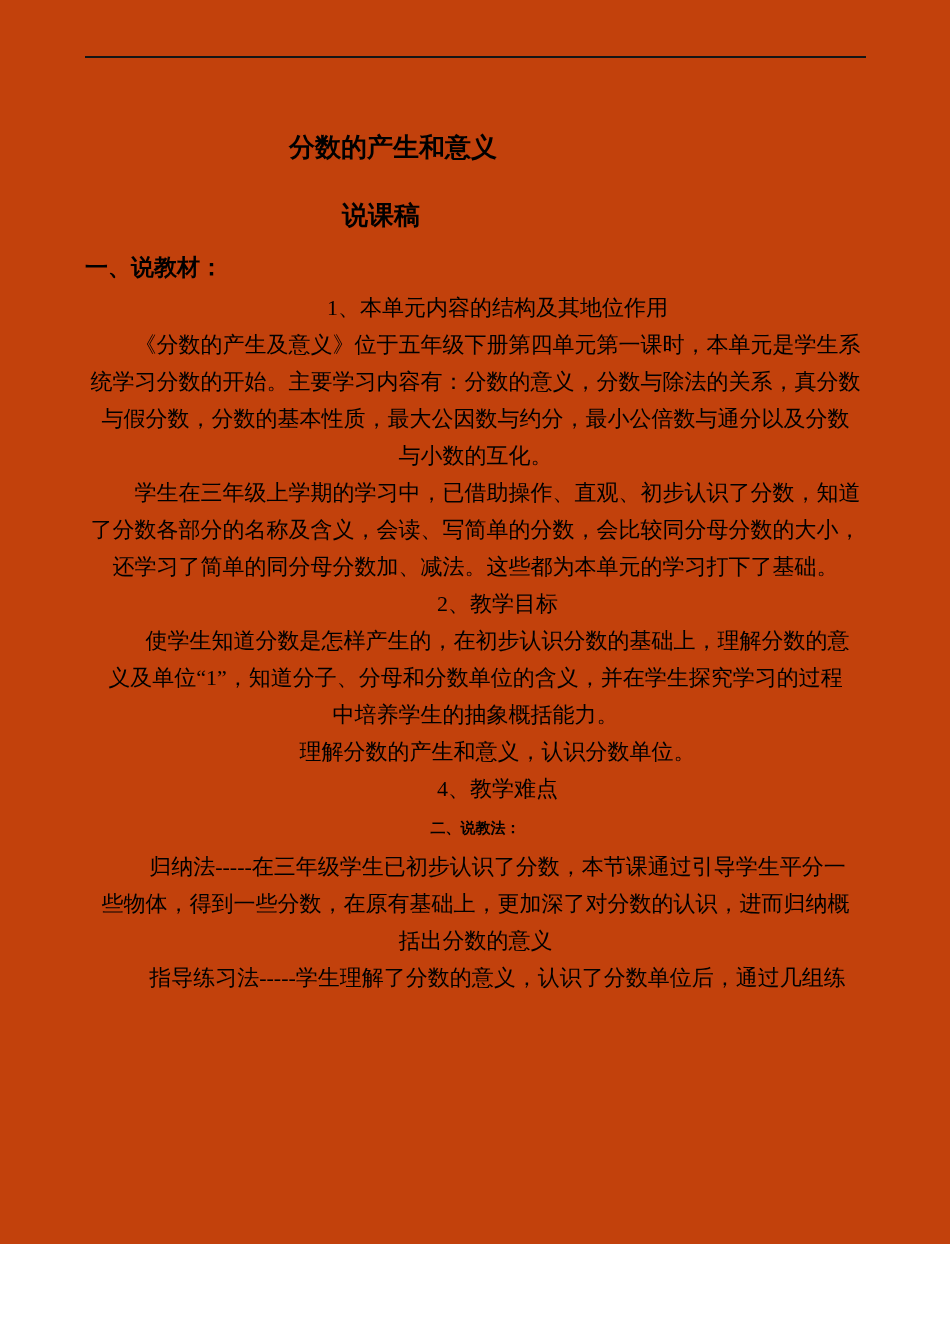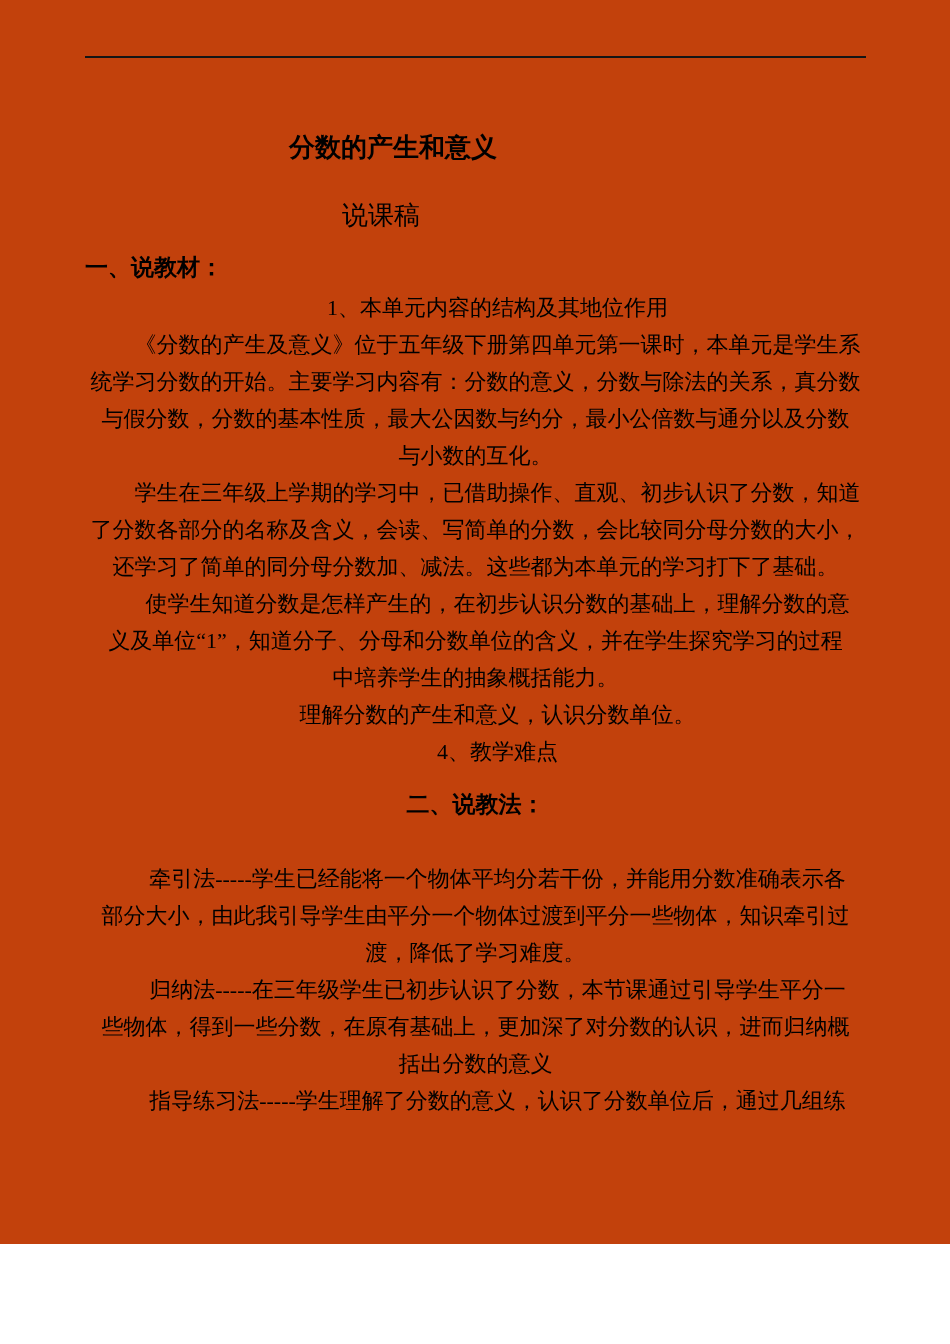--- a/index.html
+++ b/index.html
@@ -24,21 +24,21 @@
     font-size: 26px;
     line-height: 26px;
     font-weight: 700;
     font-family: "Liberation Sans", "DejaVu Sans", sans-serif;
     white-space: nowrap;
   }
   .subtitle {
     margin: 42px 0 0 257px;
     font-size: 26px;
     line-height: 26px;
-    font-weight: 400;
+    font-weight: 700;
     font-family: "Liberation Sans", "DejaVu Sans", sans-serif;
     white-space: nowrap;
   }
   .sec-heading {
     margin: 27px 0 0 0;
     font-size: 23px;
     line-height: 29px;
     font-weight: 700;
     font-family: Liberation Mono, monospace;
   }
@@ -47,22 +47,22 @@
     font-size: 22px;
     line-height: 37px;
     text-align: center;
   }
   .body p {
     margin: 0;
     text-indent: 44px;
     white-space: pre-line;
   }
   .body .sec-heading2 {
-    margin: 16px;
-    font-size: 23px;
+    margin: 2px;
+    font-size: 15px;
     line-height: 37px;
     font-weight: 700;
     font-family: "Liberation Sans", "DejaVu Sans", sans-serif;
     text-indent: 0;
     white-space: pre-line;
   }
   .body p.after-blank { margin-top: 37px; }
 </style>
 </head>
 <body>
@@ -78,30 +78,28 @@
 
     <div class="body">
       <p>1、本单元内容的结构及其地位作用</p>
       <p>《分数的产生及意义》位于五年级下册第四单元第一课时，本单元是学生系
 统学习分数的开始。主要学习内容有：分数的意义，分数与除法的关系，真分数
 与假分数，分数的基本性质，最大公因数与约分，最小公倍数与通分以及分数
 与小数的互化。</p>
       <p>学生在三年级上学期的学习中，已借助操作、直观、初步认识了分数，知道
 了分数各部分的名称及含义，会读、写简单的分数，会比较同分母分数的大小，
 还学习了简单的同分母分数加、减法。这些都为本单元的学习打下了基础。</p>
+      <p>2、教学目标</p>
       <p>使学生知道分数是怎样产生的，在初步认识分数的基础上，理解分数的意
 义及单位“1”，知道分子、分母和分数单位的含义，并在学生探究学习的过程
 中培养学生的抽象概括能力。</p>
       <p>理解分数的产生和意义，认识分数单位。</p>
       <p>4、教学难点</p>
 
       <div class="sec-heading2">二、说教法：</div>
 
-      <p class="after-blank">牵引法-----学生已经能将一个物体平均分若干份，并能用分数准确表示各
-部分大小，由此我引导学生由平分一个物体过渡到平分一些物体，知识牵引过
-渡，降低了学习难度。</p>
       <p>归纳法-----在三年级学生已初步认识了分数，本节课通过引导学生平分一
 些物体，得到一些分数，在原有基础上，更加深了对分数的认识，进而归纳概
 括出分数的意义</p>
       <p>指导练习法-----学生理解了分数的意义，认识了分数单位后，通过几组练</p>
     </div>
   </div>
 </div>
 
 </body></html>

